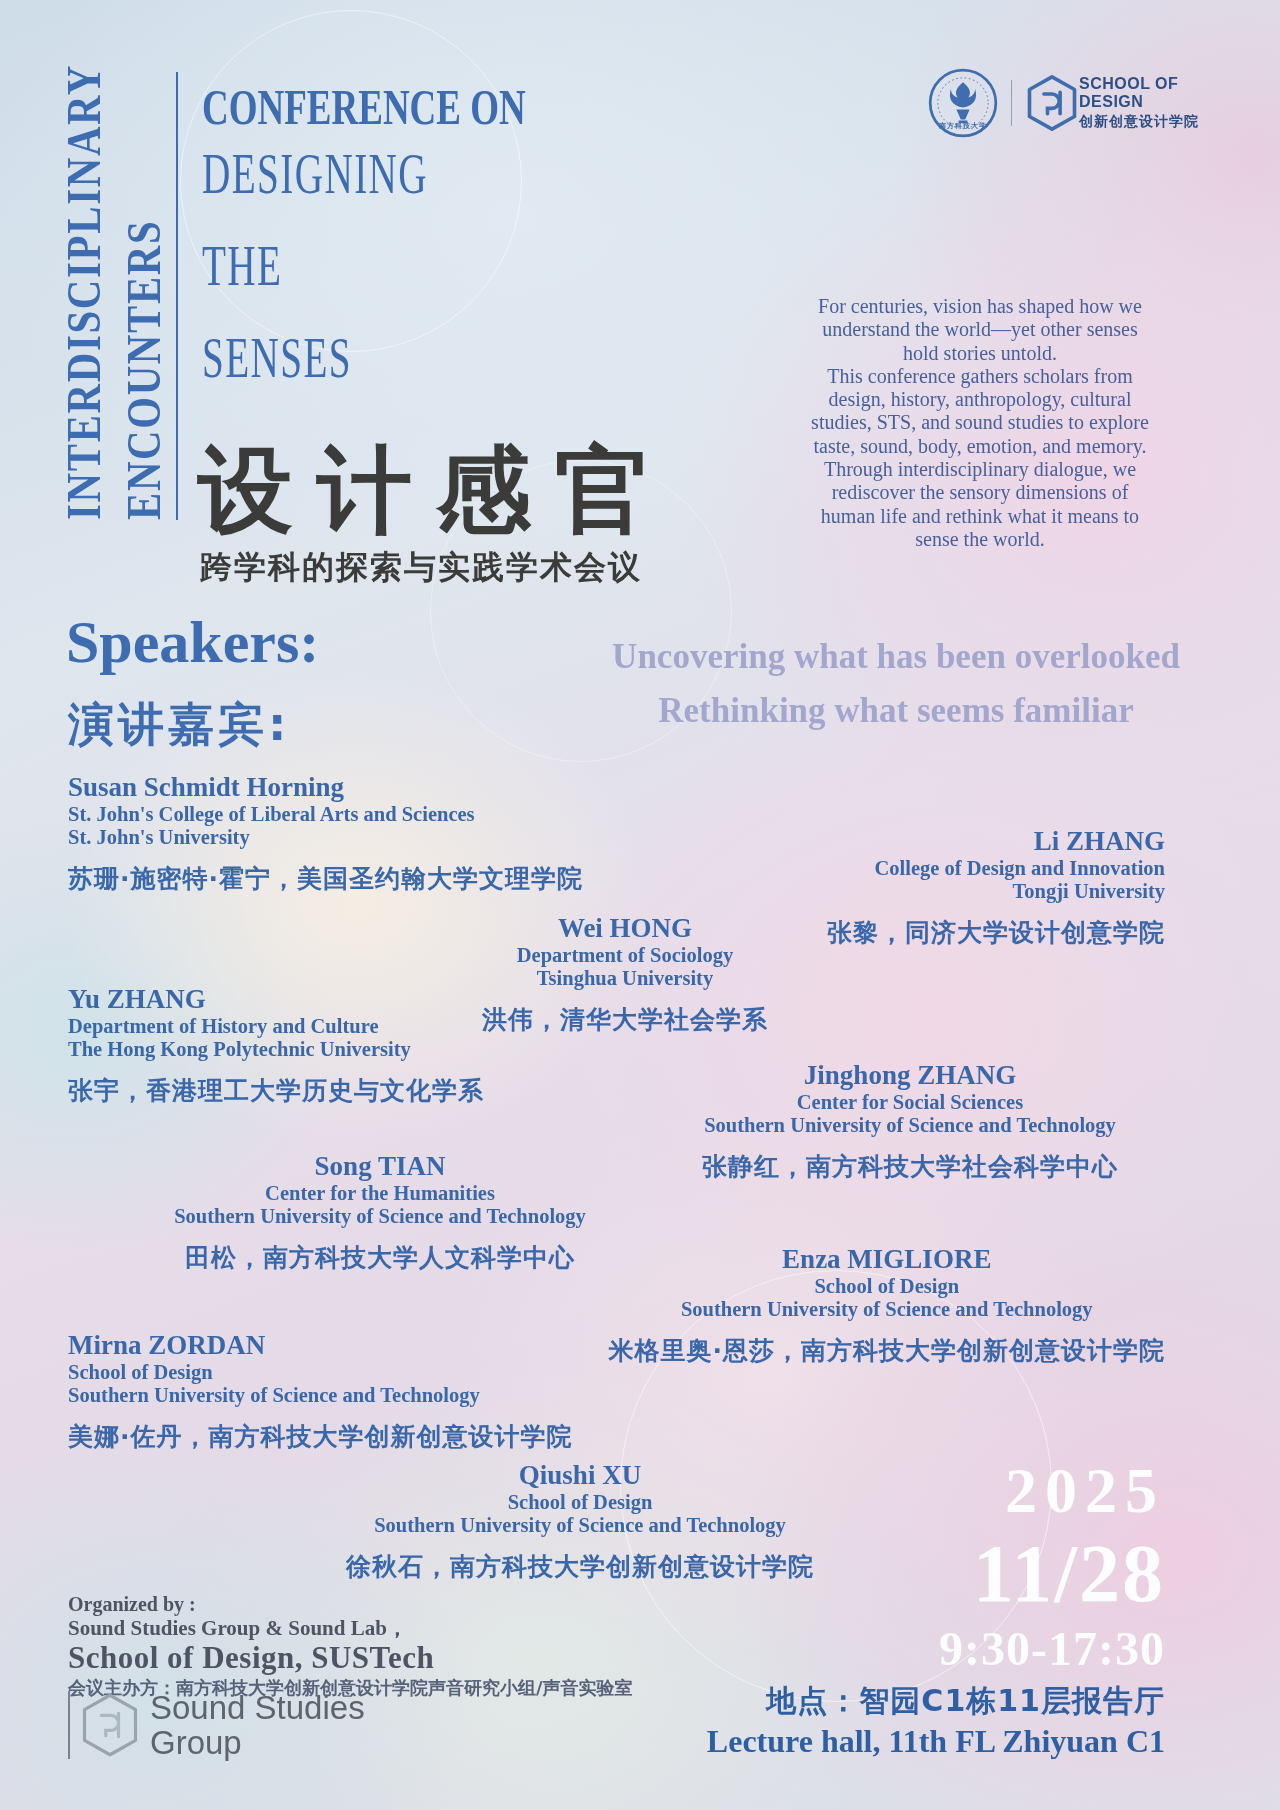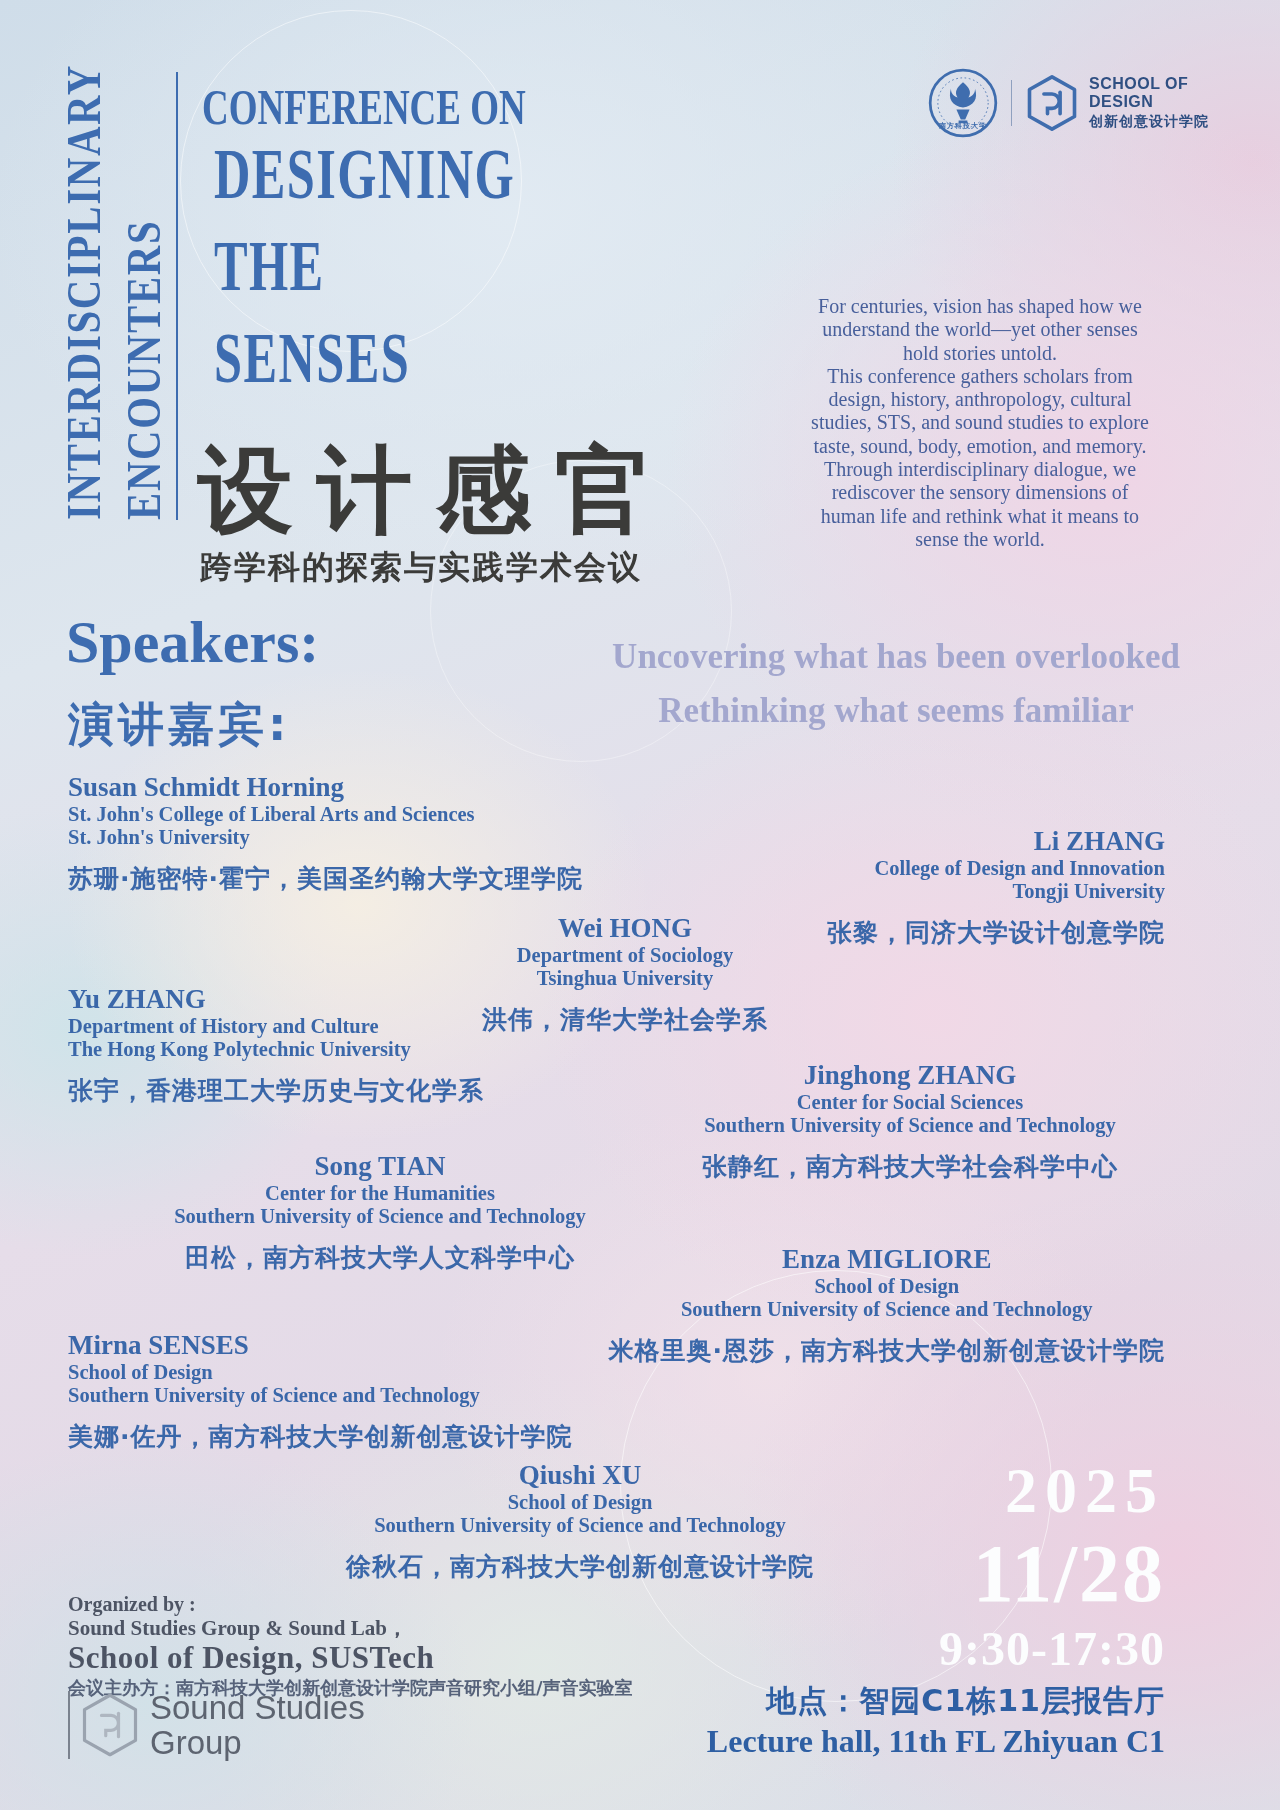--- a/index.html
+++ b/index.html
@@ -28,34 +28,34 @@
 
   .vtitle{position:absolute;font-weight:700;color:#3d6cb0;font-size:48px;line-height:1;
     letter-spacing:2px;white-space:nowrap;transform:rotate(-90deg) scaleX(0.85);
     transform-origin:left top;}
   #vt1{left:60px;top:520px;}
   #vt2{left:120px;top:520px;}
   .title-divider{position:absolute;left:176px;top:72px;width:2px;height:448px;background:#3d6cb0;}
 
   .kicker{position:absolute;left:202px;top:78px;font-size:50px;font-weight:700;color:#3d6cb0;white-space:nowrap;}
   .kicker>span{display:inline-block;transform:scaleX(0.74);transform-origin:left top;}
-  .title-en{position:absolute;left:214px;top:128px;font-size:72px;line-height:92px;font-weight:700;color:#3d6cb0;}
+  .title-en{position:absolute;left:202px;top:128px;font-size:56px;line-height:92px;font-weight:400;color:#3d6cb0;}
   .title-en .tl{white-space:nowrap;}
   .title-en .tl>span{display:inline-block;transform:scaleX(0.70);transform-origin:left top;letter-spacing:2px;}
   .title-zh{position:absolute;left:198px;top:443px;font-size:95px;line-height:1;font-weight:900;
     letter-spacing:24px;color:#3b3b39;white-space:nowrap;}
   .subtitle-zh{position:absolute;left:200px;top:546px;font-size:32px;font-weight:800;
     letter-spacing:2px;color:#3b3b39;white-space:nowrap;}
 
   .logo-row{position:absolute;left:928px;top:68px;display:flex;align-items:center;}
   .seal-wrap{position:relative;width:70px;height:70px;}
   .seal-zh{position:absolute;left:0;right:0;bottom:7px;text-align:center;font-size:7px;
     color:#3f6dae;font-weight:700;letter-spacing:1px;}
   .logo-sep{width:1px;height:46px;background:#8fa0bf;margin:0 13px;}
-  .school-text{margin-left:10px;font-family:"Liberation Sans","DejaVu Sans",sans-serif;
+  .school-text{margin-left:0;font-family:"Liberation Sans","DejaVu Sans",sans-serif;
     color:#2f4f82;font-weight:700;}
   .school-text .l1,.school-text .l2{font-size:16px;line-height:18px;letter-spacing:0.5px;}
   .school-text .l3{font-size:14px;line-height:20px;letter-spacing:1px;}
 
   .intro{position:absolute;left:755px;top:295px;width:450px;text-align:center;
     color:#475f9b;font-weight:400;font-size:20px;line-height:23.3px;}
   .intro div{white-space:nowrap;}
 
   .spk-head-en{position:absolute;left:66px;top:608px;font-size:60px;font-weight:700;color:#3d6cb0;}
   .spk-head-zh{position:absolute;left:68px;top:694px;font-size:46px;font-weight:800;
@@ -198,21 +198,21 @@
     <div class="aff">Southern University of Science and Technology</div>
     <div class="zh">田松，南方科技大学人文科学中心</div>
   </div>
   <div class="sp" id="sp6">
     <div class="name">Enza MIGLIORE</div>
     <div class="aff">School of Design</div>
     <div class="aff">Southern University of Science and Technology</div>
     <div class="zh">米格里奥·恩莎，南方科技大学创新创意设计学院</div>
   </div>
   <div class="sp" id="sp7">
-    <div class="name">Mirna SENSES</div>
+    <div class="name">Mirna ZORDAN</div>
     <div class="aff">School of Design</div>
     <div class="aff">Southern University of Science and Technology</div>
     <div class="zh">美娜·佐丹，南方科技大学创新创意设计学院</div>
   </div>
   <div class="sp" id="sp8">
     <div class="name">Qiushi XU</div>
     <div class="aff">School of Design</div>
     <div class="aff">Southern University of Science and Technology</div>
     <div class="zh">徐秋石，南方科技大学创新创意设计学院</div>
   </div>

